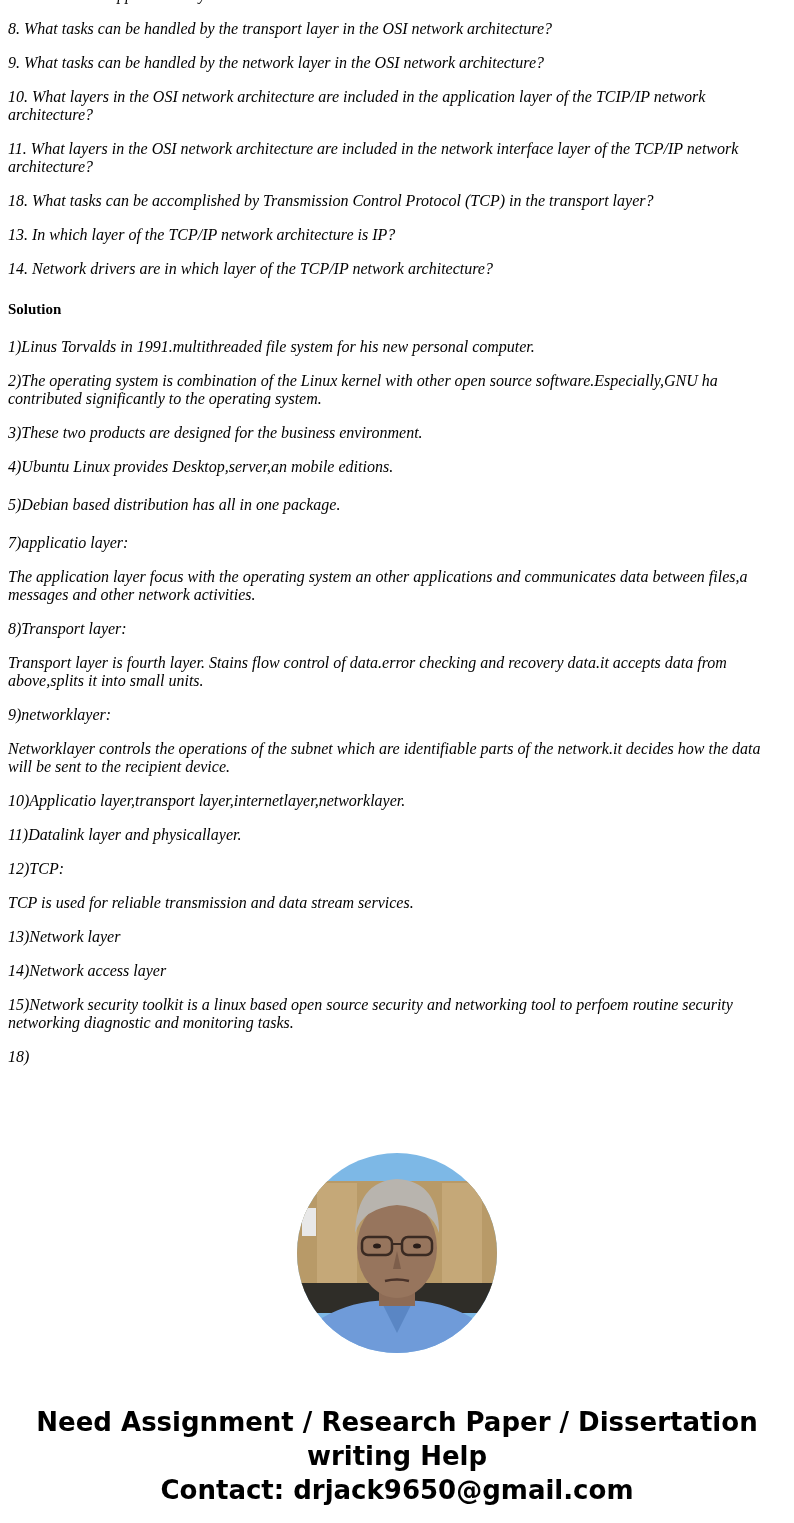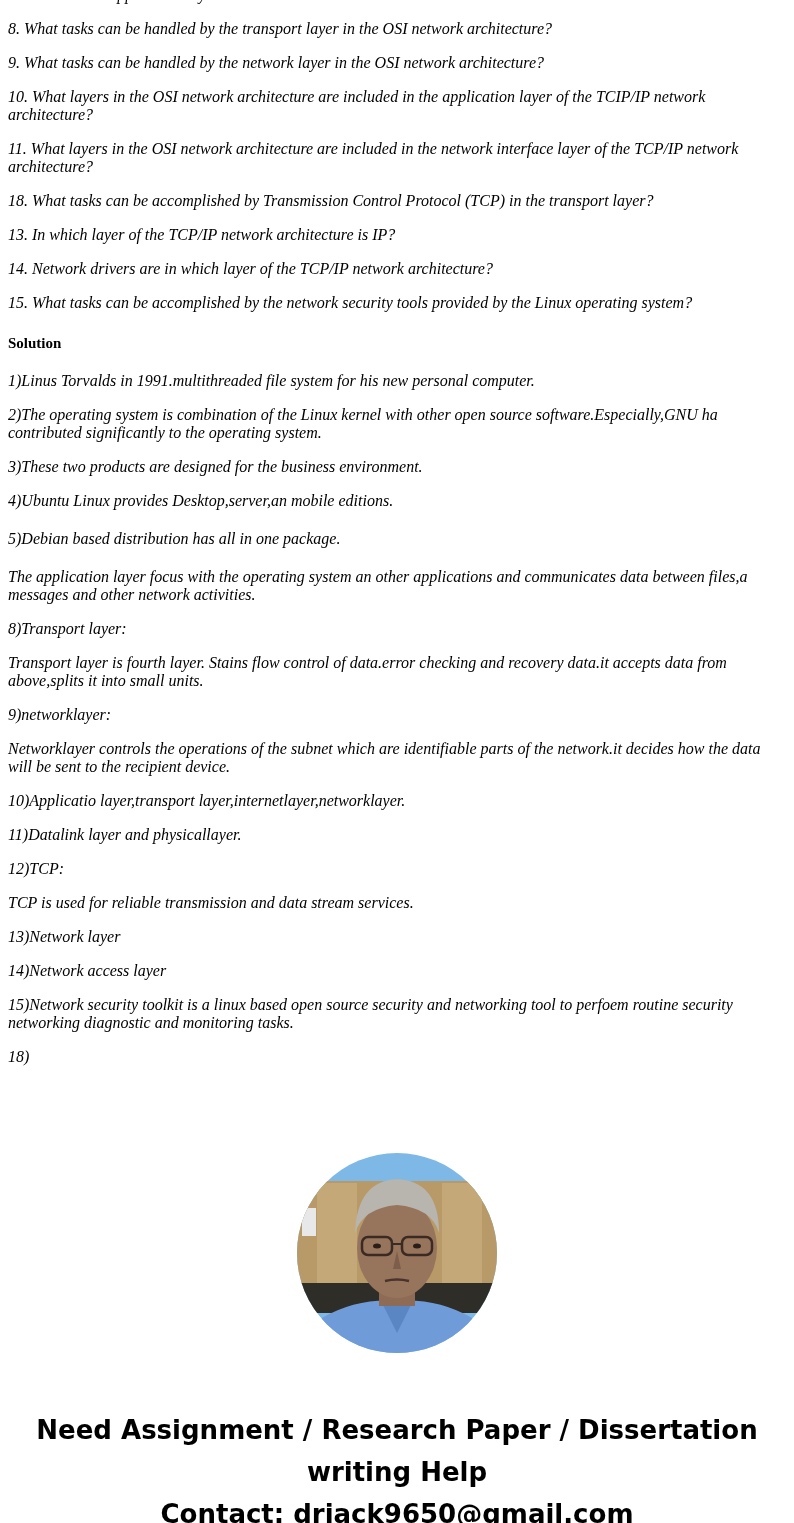--- a/index.html
+++ b/index.html
@@ -49,45 +49,45 @@
       left: 0;
       top: 1403px;
       width: 794px;
       text-align: center;
       font-family: "DejaVu Sans", sans-serif;
       font-weight: bold;
       font-size: 26px;
       line-height: 30px;
       color: #000000;
     }
-    .promo div { margin: 12px; }
+    .promo div { margin: 4px; }
   </style>
 </head>
 <body>
 
 <div class="content">
   <section>
     <p>7. Describe the application layer in the OSI network architecture.</p>
     <p>8. What tasks can be handled by the transport layer in the OSI network architecture?</p>
     <p>9. What tasks can be handled by the network layer in the OSI network architecture?</p>
     <p>10. What layers in the OSI network architecture are included in the application layer of the TCIP/IP network architecture?</p>
     <p>11. What layers in the OSI network architecture are included in the network interface layer of the TCP/IP network architecture?</p>
     <p>18. What tasks can be accomplished by Transmission Control Protocol (TCP) in the transport layer?</p>
     <p>13. In which layer of the TCP/IP network architecture is IP?</p>
     <p>14. Network drivers are in which layer of the TCP/IP network architecture?</p>
-    <p>15. What tasks can be accomplished by the network security tools provided by the Linux operating system?</p>
   </section>
 
   <section>
     <h3>Solution</h3>
     <p>1)Linus Torvalds in 1991.multithreaded file system for his new personal computer.</p>
     <p>2)The operating system is combination of the Linux kernel with other open source software.Especially,GNU ha contributed significantly to the operating system.</p>
     <p>3)These two products are designed for the business environment.</p>
     <p class="gap-extra">4)Ubuntu Linux provides Desktop,server,an mobile editions.</p>
     <p class="gap-extra">5)Debian based distribution has all in one package.</p>
+    <p>7)applicatio layer:</p>
     <p>The application layer focus with the operating system an other applications and communicates data between files,a messages and other network activities.</p>
     <p>8)Transport layer:</p>
     <p>Transport layer is fourth layer. Stains flow control of data.error checking and recovery data.it accepts data from above,splits it into small units.</p>
     <p>9)networklayer:</p>
     <p>Networklayer controls the operations of the subnet which are identifiable parts of the network.it decides how the data will be sent to the recipient device.</p>
     <p>10)Applicatio layer,transport layer,internetlayer,networklayer.</p>
     <p>11)Datalink layer and physicallayer.</p>
     <p>12)TCP:</p>
     <p>TCP is used for reliable transmission and data stream services.</p>
     <p>13)Network layer</p>

